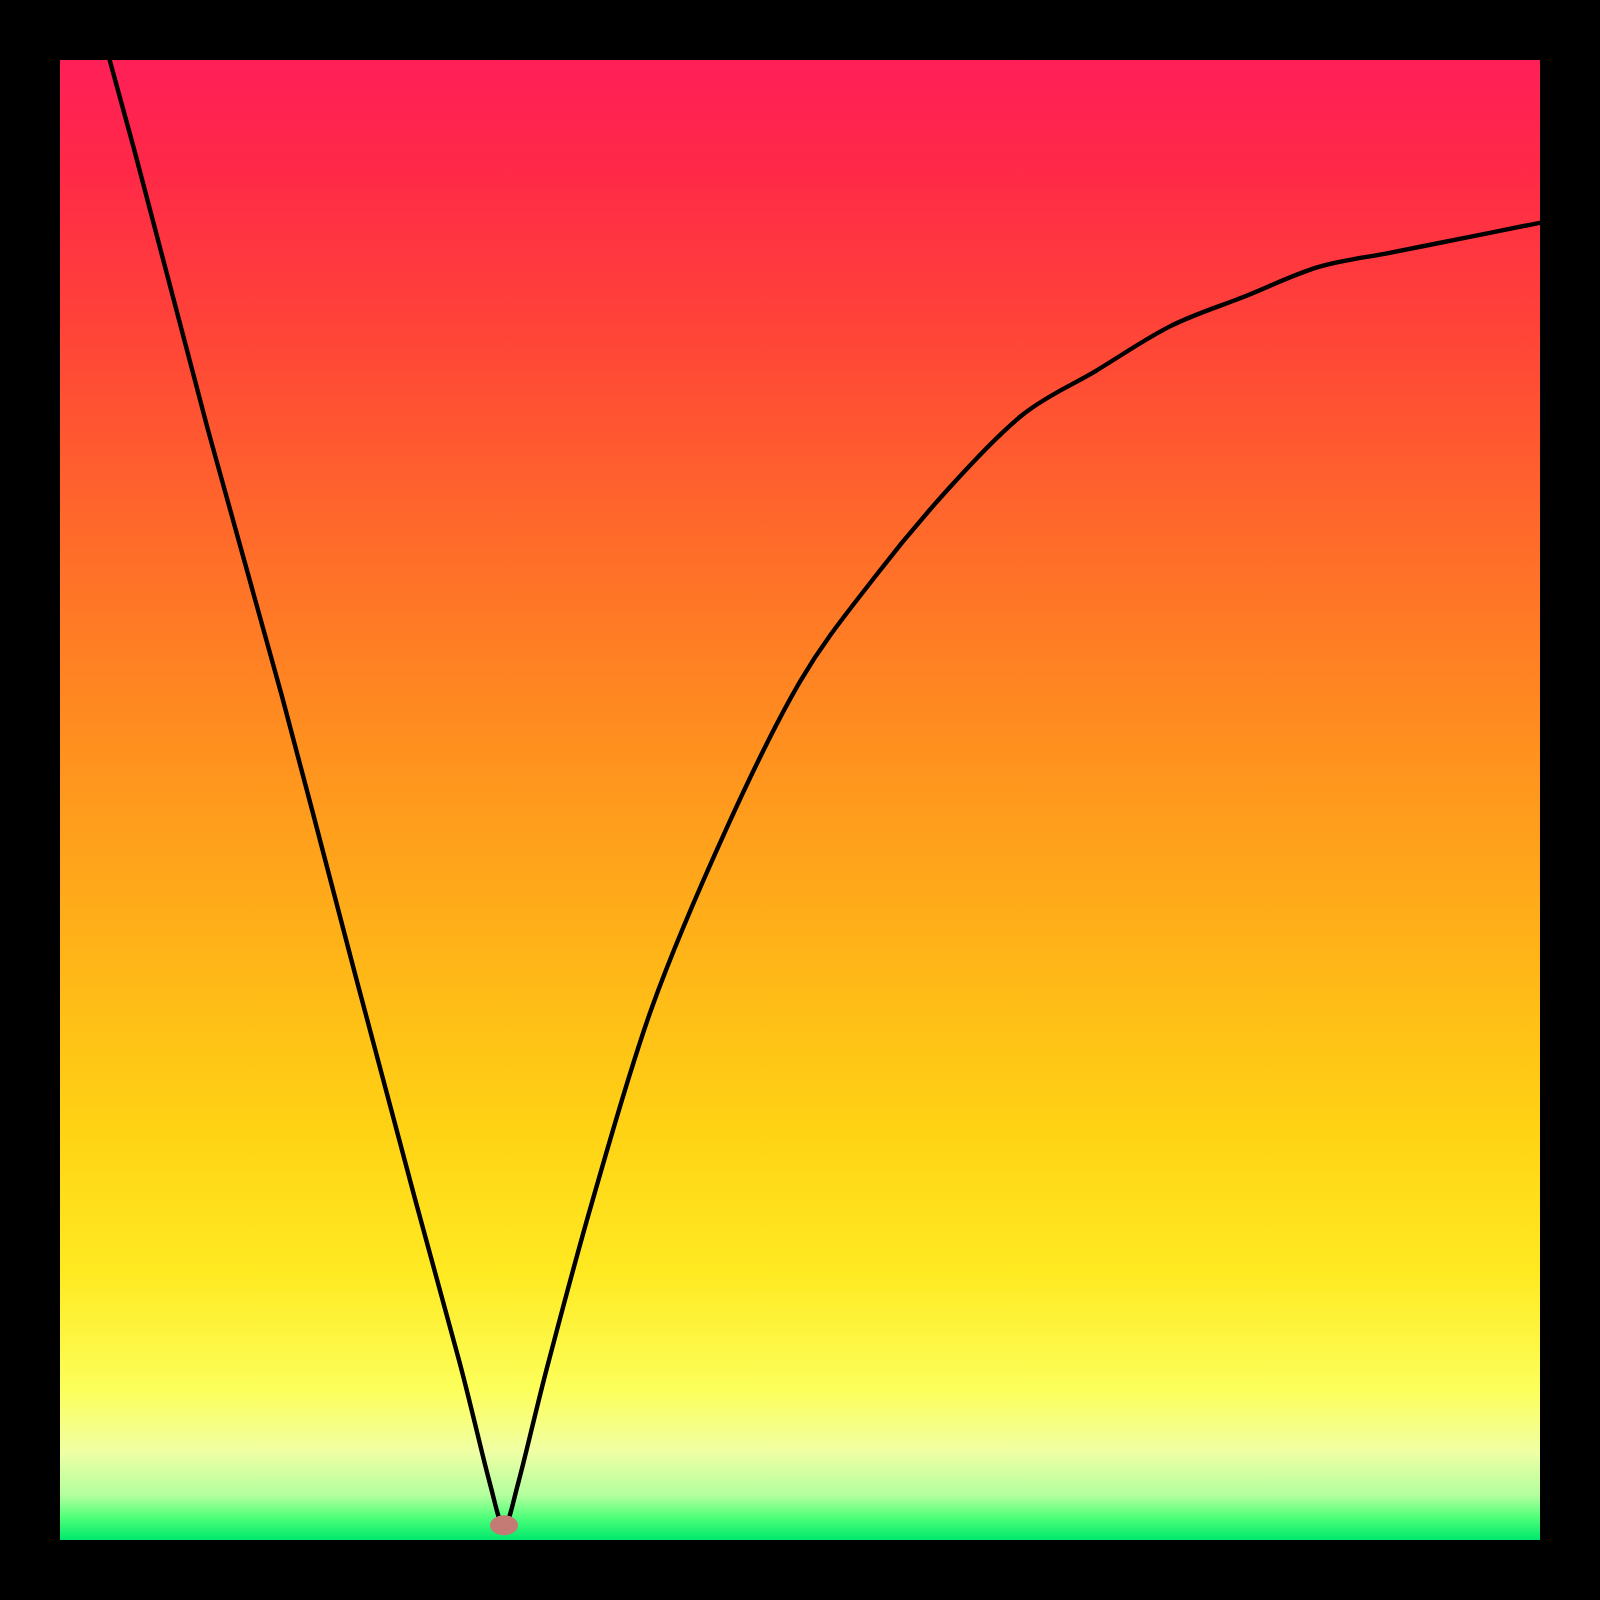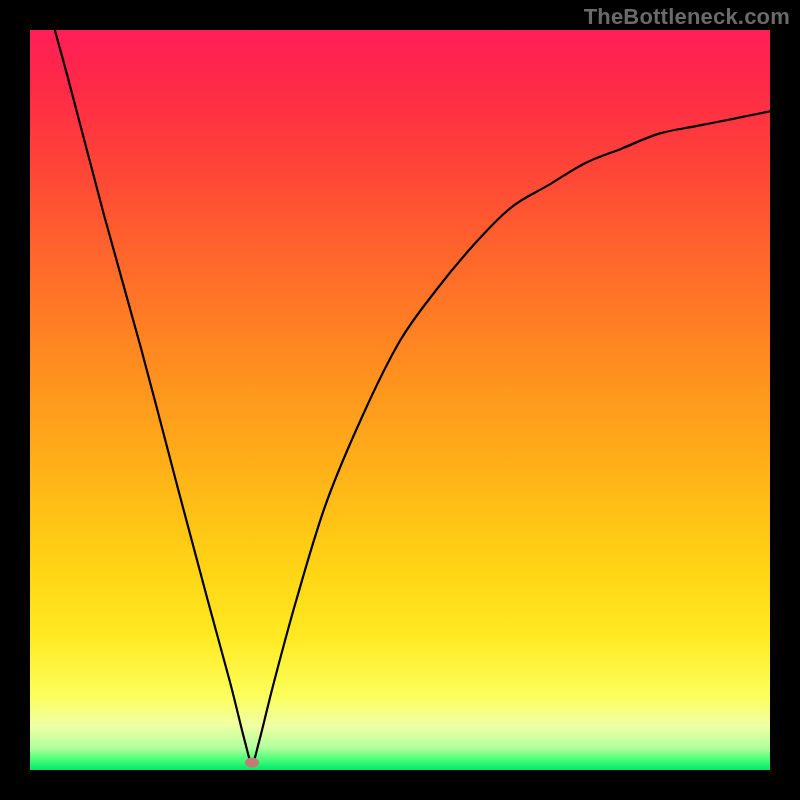--- a/index.html
+++ b/index.html
@@ -71,21 +71,20 @@
   }
   .dot {
     fill: #c47b75;
     stroke: none;
   }
 </style>
 </head>
 <body>
 
 <div class="frame">
-  <div class="watermark">TheBottleneck.com</div>
 
   <div class="plot-area">
     <div class="gradient"></div>
 
     <svg class="curve" viewBox="0 0 740 740" preserveAspectRatio="none">
       <path d="M 0.0 -88.8 C 6.2 -66.6, 24.7 -1.2, 37.0 44.4 C 49.3 90.0, 61.7 139.4, 74.0 185.0 C 86.3 230.6, 98.7 272.6, 111.0 318.2 C 123.3 363.8, 136.9 416.9, 148.0 458.8 C 159.1 500.7, 169.0 537.7, 177.6 569.8 C 186.2 601.9, 193.6 627.8, 199.8 651.2 C 206.0 674.6, 210.9 696.8, 214.6 710.4 C 218.3 724.0, 219.5 732.6, 222.0 732.6 C 224.5 732.6, 225.7 724.0, 229.4 710.4 C 233.1 696.8, 238.0 674.6, 244.2 651.2 C 250.4 627.8, 257.8 599.4, 266.4 569.8 C 275.0 540.2, 284.9 504.4, 296.0 473.6 C 307.1 442.8, 320.7 411.9, 333.0 384.8 C 345.3 357.7, 357.7 331.8, 370.0 310.8 C 382.3 289.8, 394.7 275.0, 407.0 259.0 C 419.3 243.0, 431.7 228.2, 444.0 214.6 C 456.3 201.0, 468.7 187.5, 481.0 177.6 C 493.3 167.7, 505.7 162.8, 518.0 155.4 C 530.3 148.0, 542.7 139.4, 555.0 133.2 C 567.3 127.0, 579.7 123.3, 592.0 118.4 C 604.3 113.5, 616.7 107.3, 629.0 103.6 C 641.3 99.9, 653.7 98.7, 666.0 96.2 C 678.3 93.7, 690.7 91.3, 703.0 88.8 C 715.3 86.3, 733.8 82.6, 740.0 81.4"></path>
       <ellipse class="dot" rx="7" ry="5" cx="222.0" cy="732.6"></ellipse>
     </svg>
   </div>
 </div>

